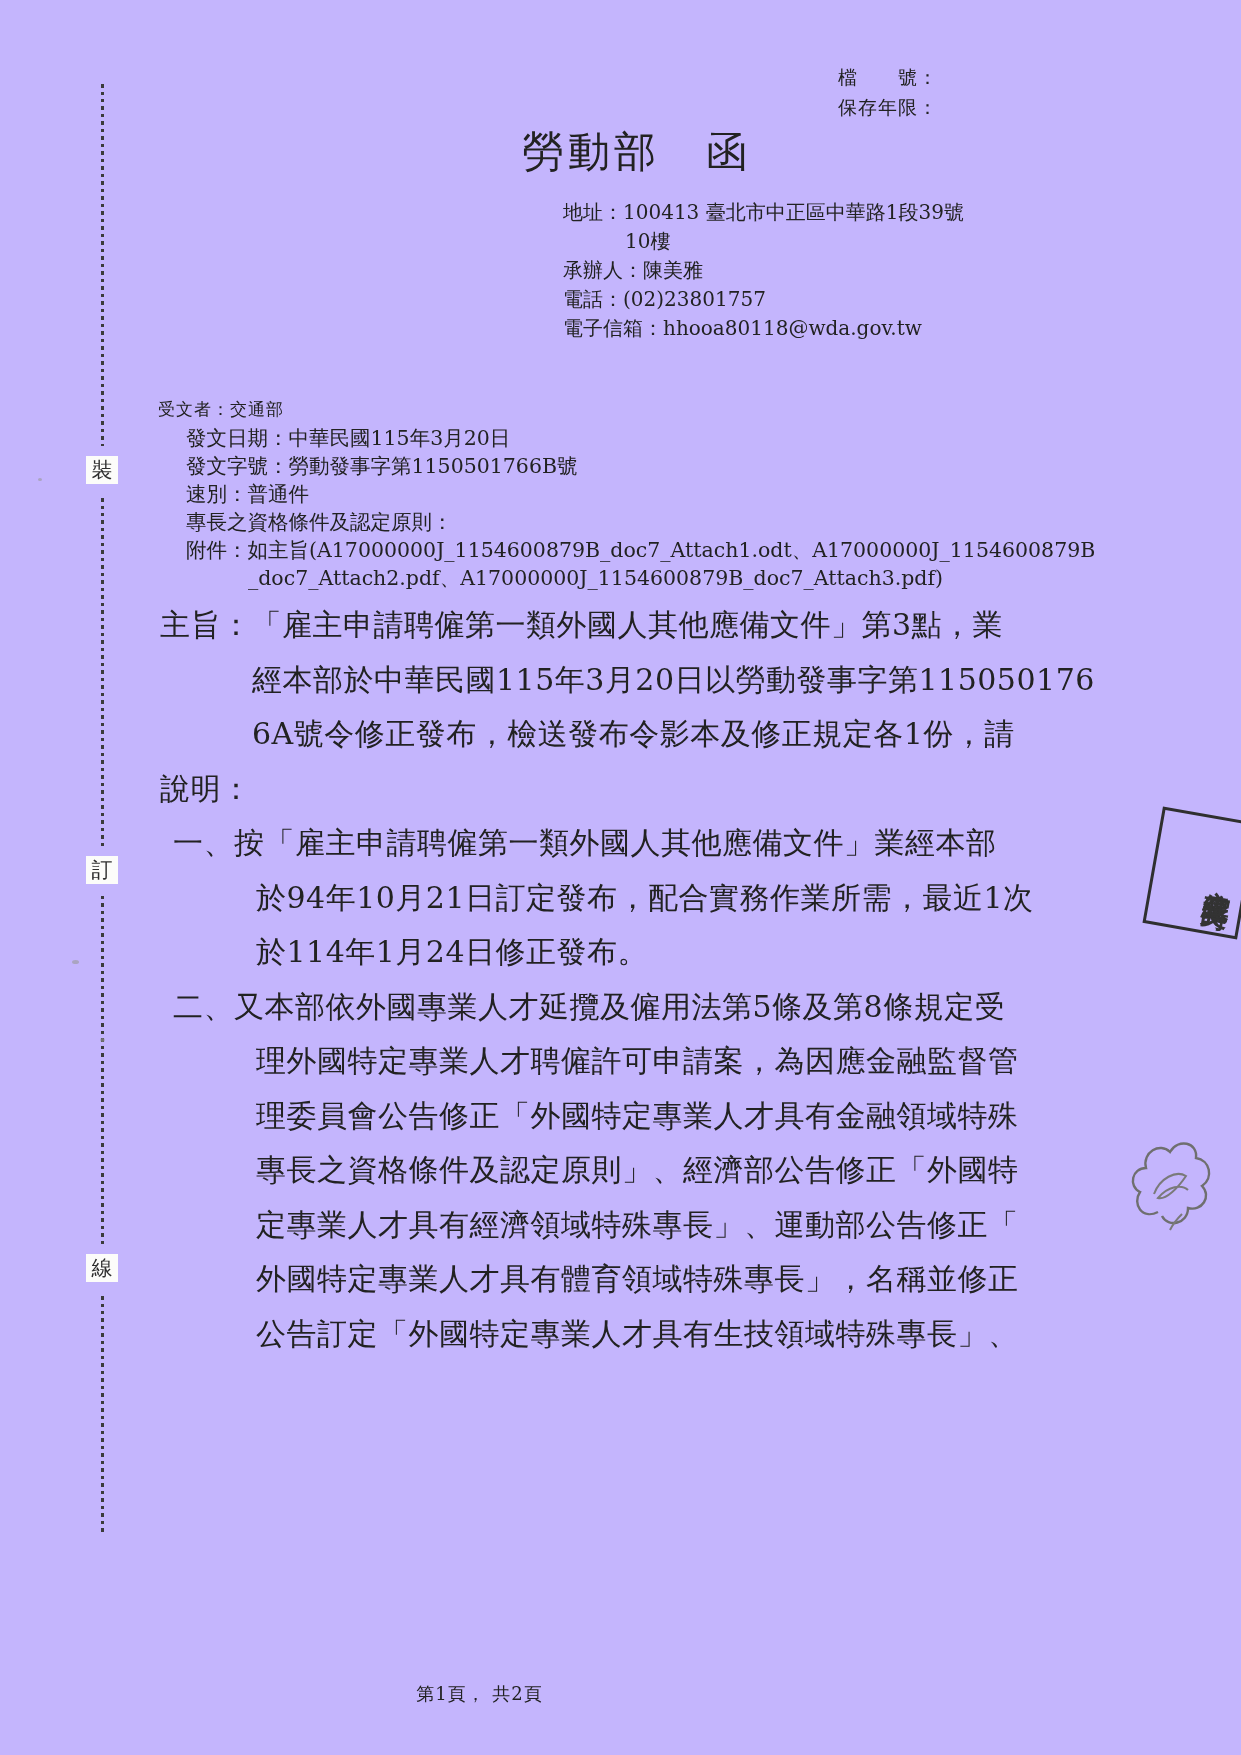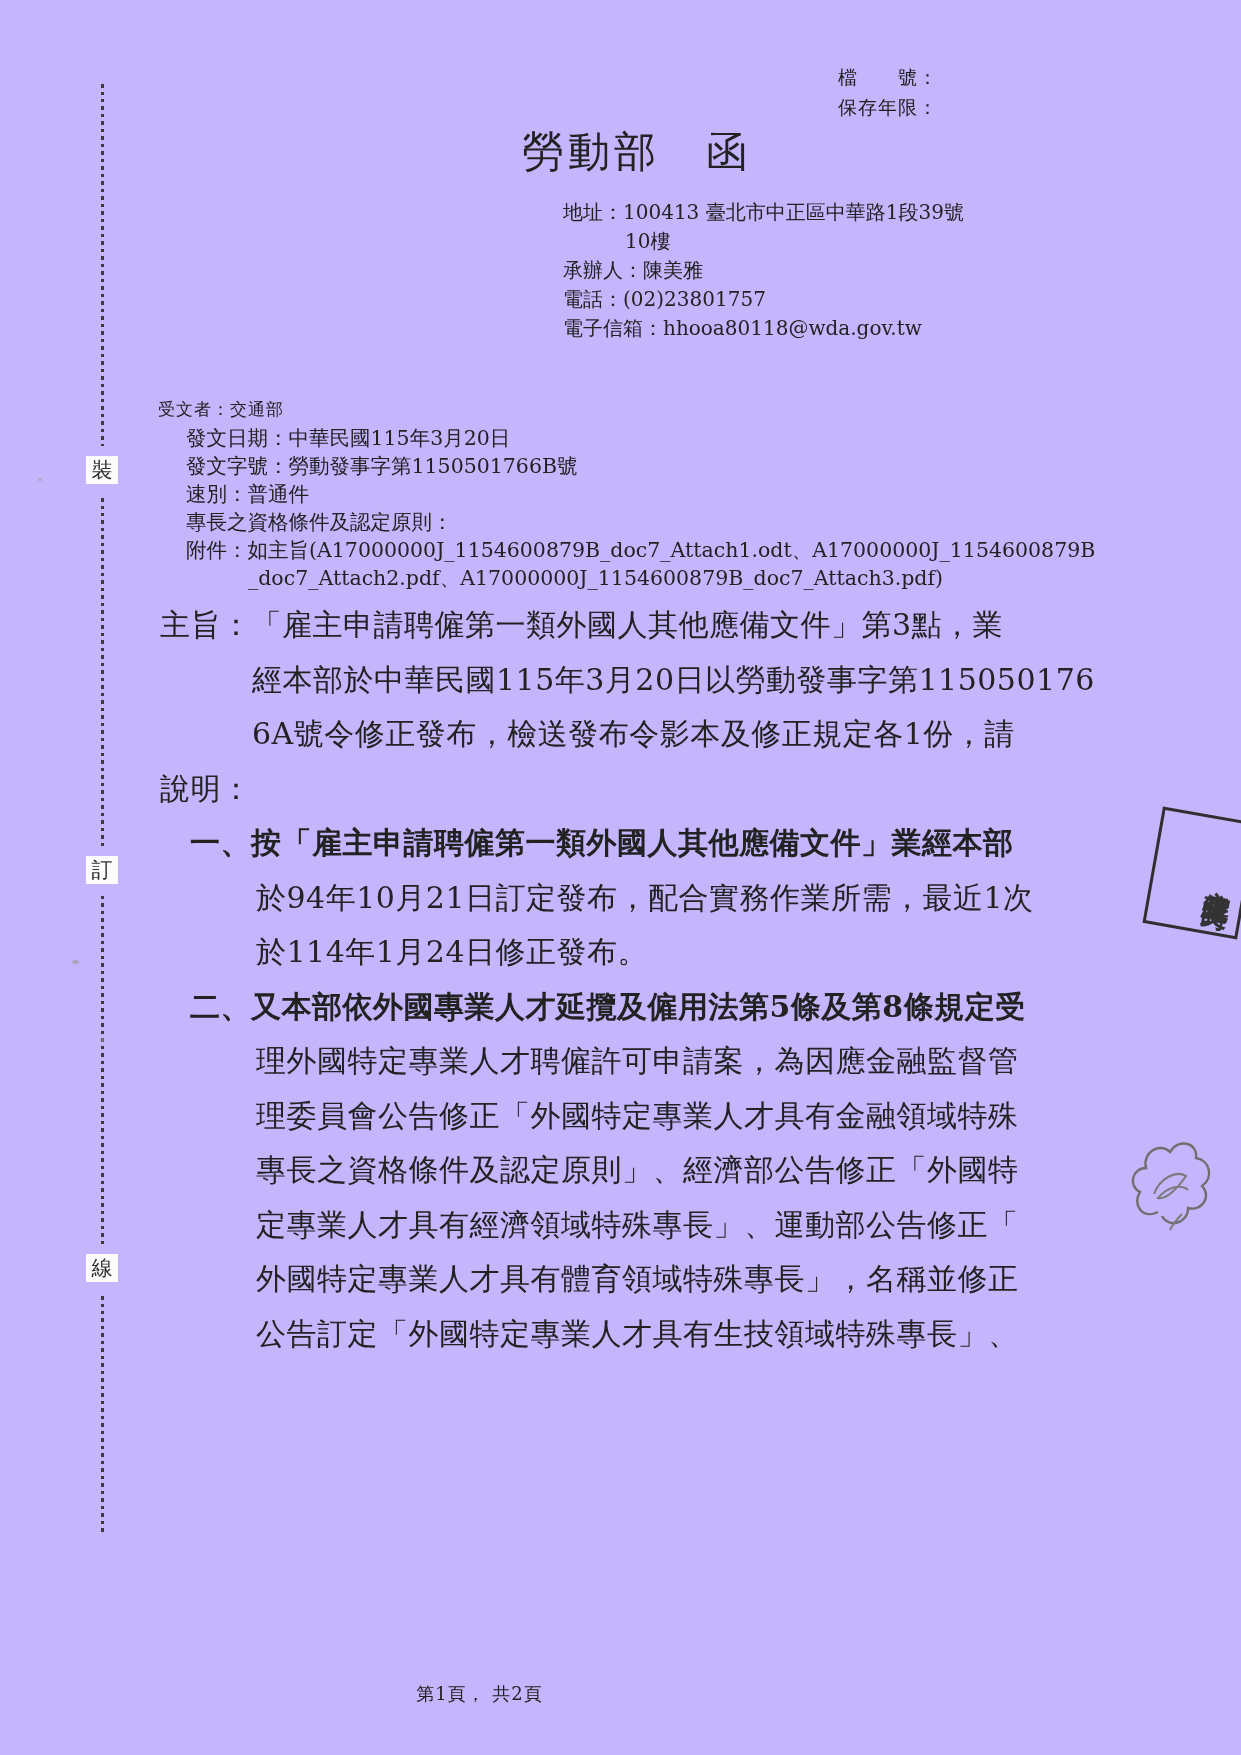--- a/index.html
+++ b/index.html
@@ -18,21 +18,21 @@
   
   .recipient { position:absolute; left:158px; top:398px; font-size:17px; letter-spacing:1px; white-space:nowrap; }
   
   .meta-block { position:absolute; left:158px; top:424px; font-size:20.5px; line-height:28px;margin-left:28px; }
   .meta-block .cont { margin-left:62px; }
   .meta-block div { white-space:nowrap; }
   
   .body-block { position:absolute; left:160px; top:598px; font-size:30px; line-height:54.5px; letter-spacing:0.5px; }
   .ln { white-space:nowrap; }
   .ind-sub { margin-left:92px; }
-  .ind-item-first { margin-left:30px;font-weight:bold; }
+  .ind-item-first { margin-left:13px; }
   .ind-item-cont { margin-left:96px; }
   
   .footer { position:absolute; left:0; top:1682px; width:1069px; text-align:center; font-size:18px; letter-spacing:1px; }
   .footer span { margin-left:-110px; }
   
   .bind-rule { position:absolute; left:101px; width:3px; background:repeating-linear-gradient(to bottom, #3b3b3b 0 3.5px, transparent 3.5px 7.5px); }
   .rule-1 { top:84px; height:362px; }
   .rule-2 { top:498px; height:352px; }
   .rule-3 { top:896px; height:352px; }
   .rule-4 { top:1296px; height:236px; }

